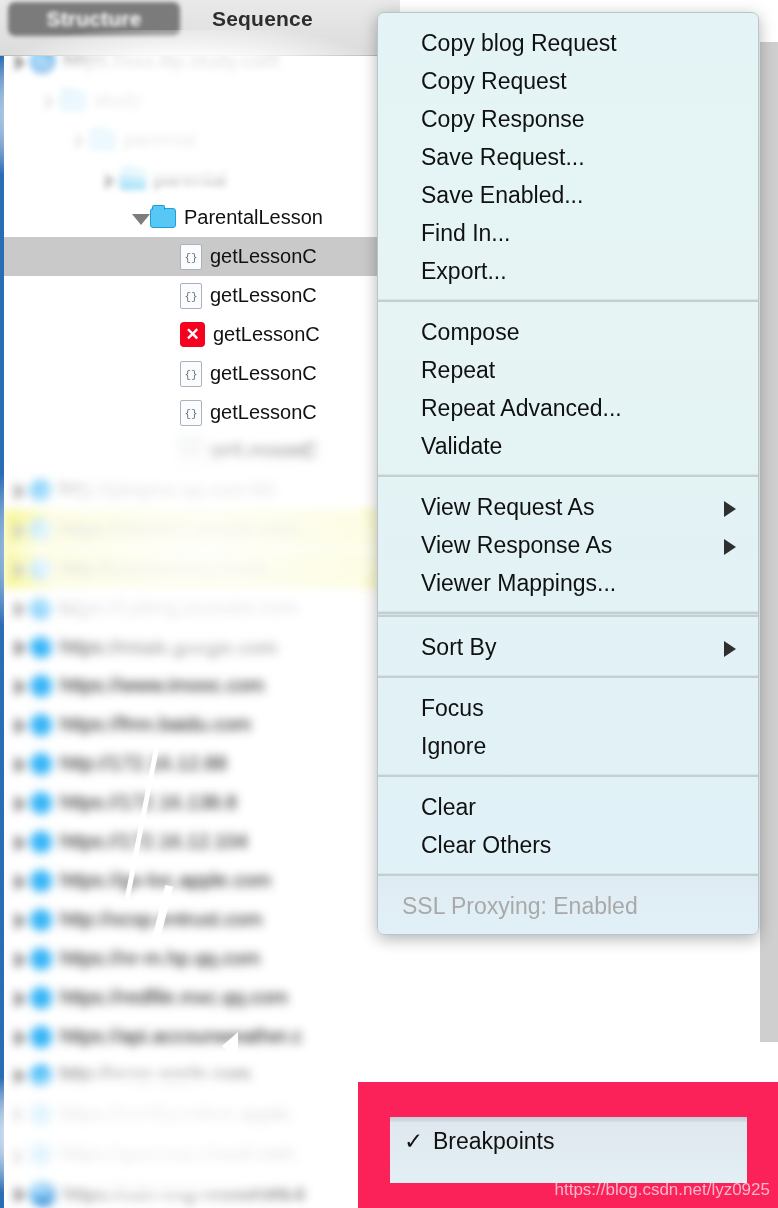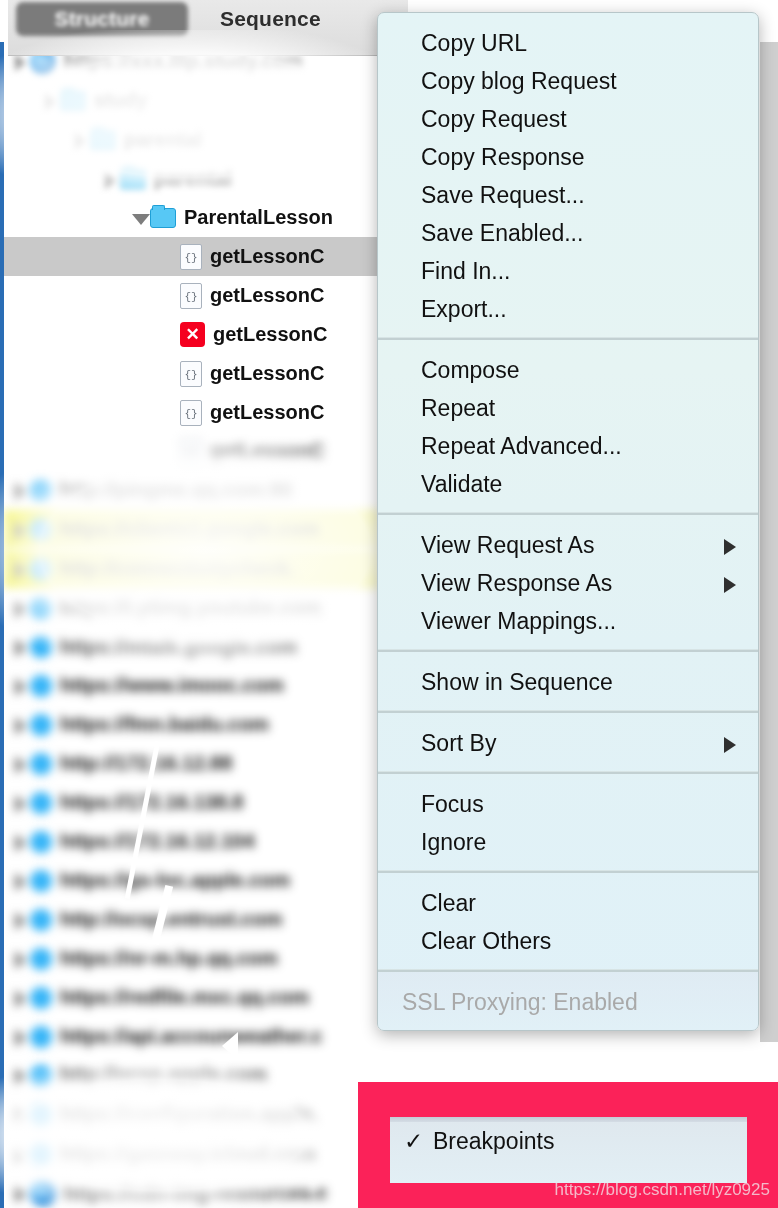--- a/index.html
+++ b/index.html
@@ -11,21 +11,21 @@
   }
   #app {
     position: relative;
     width: 778px; height: 1208px;
     overflow: hidden;
     background: #ffffff;
   }
 
   
   .tabbar {
-    position: absolute; left: 8px; top: 0;
+    position: absolute; left: 0; top: 0;
     width: 400px; height: 56px;
     background: linear-gradient(#e9e9e9, #dcdcdc);
     border-bottom: 1px solid #b9b9b9;
     z-index: 2;
   }
   .tab {
     position: absolute; top: 2px;
     height: 34px; line-height: 34px;
     font-size: 21px; letter-spacing: .2px;
     color: #2b2b2b;
@@ -127,21 +127,21 @@
   .ico-globe::after {
     content: ""; position: absolute; left: 4px; top: 11px;
     width: 18px; height: 4px;
     border-top: 1.5px solid rgba(255,255,255,.85);
     border-bottom: 1.5px solid rgba(255,255,255,.55);
   }
   .ico-dot {
     width: 22px; height: 22px; border-radius: 50%;
     background: #35b4f7;
   }
-  .lbl { overflow: hidden; font-weight: bold; }
+  .lbl { overflow: hidden; }
 
   
   .blur-lite { filter: blur(2.2px); }
   .blur-mid  { filter: blur(3.4px); }
   .blur-hard { filter: blur(5px); }
 
   
   .glare {
     position: absolute; pointer-events: none; z-index: 3;
     background: radial-gradient(ellipse at center, rgba(255,255,255,.97) 0%, rgba(255,255,255,.85) 52%, rgba(255,255,255,0) 78%);
@@ -431,21 +431,20 @@
   <div class="glare" style="left:-40px; top:1060px; width:400px; height:150px;"></div>
 
   <div class="streak" style="left:140px; top:740px; width:5px; height:160px; transform:rotate(11deg);"></div>
   <div class="streak" style="left:158px; top:885px; width:8px; height:60px; transform:rotate(14deg);"></div>
   <div class="streak" style="left:222px; top:1032px; width:16px; height:28px; clip-path:polygon(0 50%,100% 0,100% 100%);"></div>
 
   <div class="ctxmenu">
     <div id="menu-groups">
         <div class="mgroup ">
           <div class="gap-top"></div>
-          <div class="mi"><span>Copy URL</span></div>
           <div class="mi"><span>Copy blog Request</span></div>
           <div class="mi"><span>Copy Request</span></div>
           <div class="mi"><span>Copy Response</span></div>
           <div class="mi"><span>Save Request...</span></div>
           <div class="mi"><span>Save Enabled...</span></div>
           <div class="mi"><span>Find In...</span></div>
           <div class="mi"><span>Export...</span></div>
           <div class="gap-bot"></div>
         </div>
         <div class="sep"></div>
@@ -459,25 +458,20 @@
         </div>
         <div class="sep"></div>
         <div class="mgroup ">
           <div class="gap-top"></div>
           <div class="mi"><span>View Request As</span><span class="arrow"></span></div>
           <div class="mi"><span>View Response As</span><span class="arrow"></span></div>
           <div class="mi"><span>Viewer Mappings...</span></div>
           <div class="gap-bot"></div>
         </div>
         <div class="sep"></div>
-        <div class="mgroup ">
-          <div class="gap-top"></div>
-          <div class="mi"><span>Show in Sequence</span></div>
-          <div class="gap-bot"></div>
-        </div>
         <div class="sep"></div>
         <div class="mgroup ">
           <div class="gap-top"></div>
           <div class="mi"><span>Sort By</span><span class="arrow"></span></div>
           <div class="gap-bot"></div>
         </div>
         <div class="sep"></div>
         <div class="mgroup ">
           <div class="gap-top"></div>
           <div class="mi"><span>Focus</span></div>

